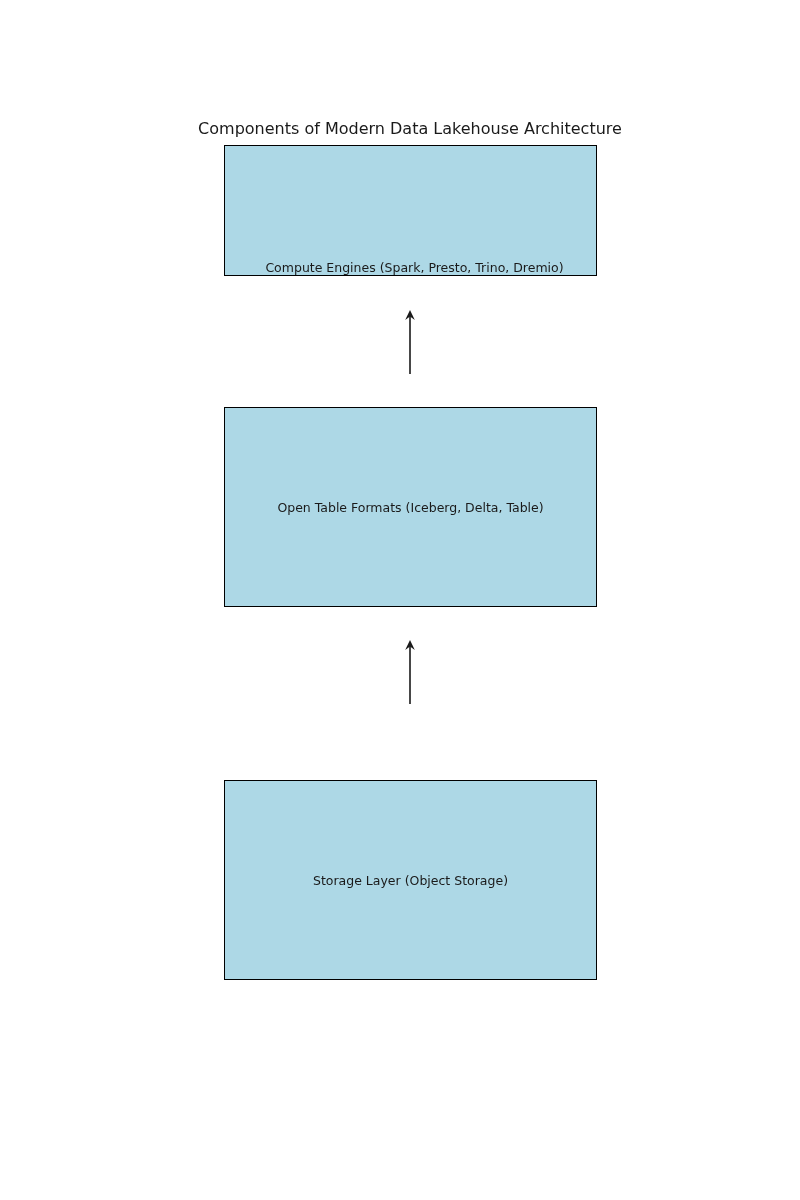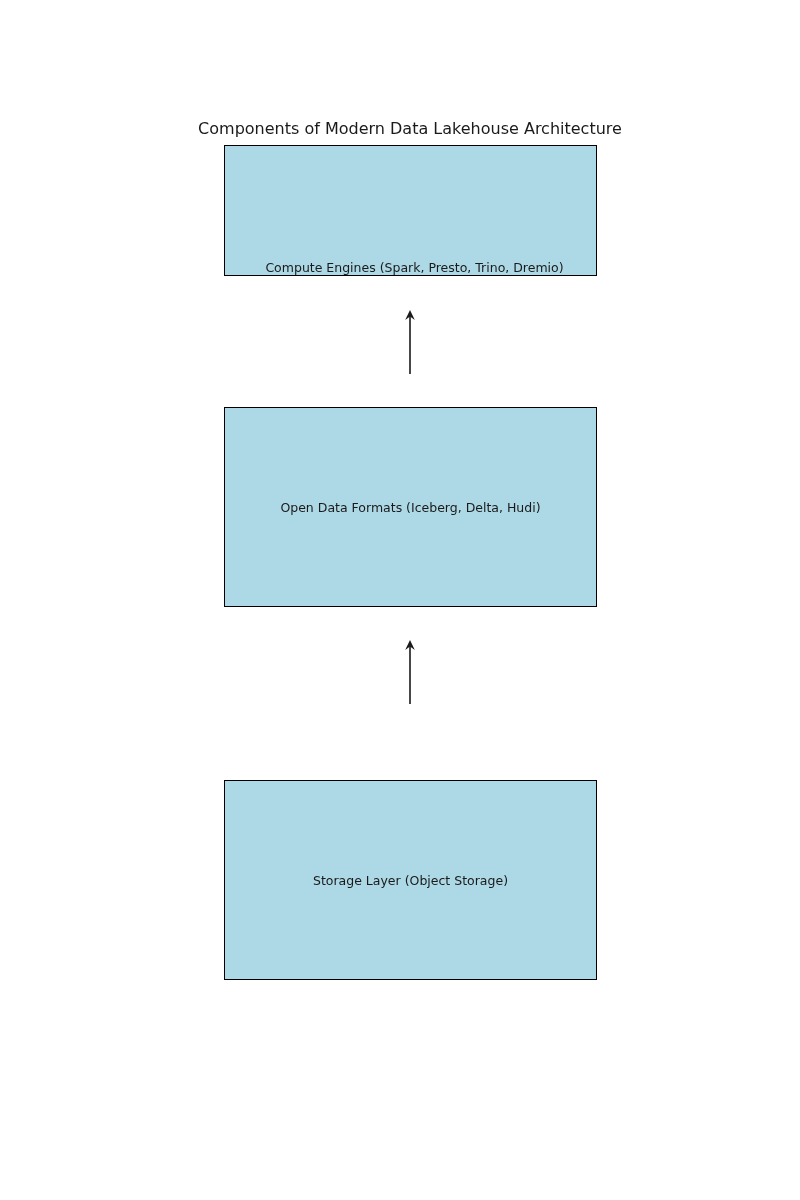--- a/index.html
+++ b/index.html
@@ -76,21 +76,21 @@
   <div class="node" id="node-compute">
     <span class="label">Compute Engines (Spark, Presto, Trino, Dremio)</span>
   </div>
 
   <svg class="up-arrow" id="arrow-1" viewBox="0 0 20 66">
     <line x1="10" y1="66" x2="10" y2="6" stroke="#1a1a1a" stroke-width="1.6"></line>
     <polygon points="10,2 5.2,12 10,8.4 14.8,12" fill="#1a1a1a"></polygon>
   </svg>
 
   <div class="node" id="node-formats">
-    <span class="label">Open Data Formats (Iceberg, Delta, Hudi)</span>
+    <span class="label">Open Table Formats (Iceberg, Delta, Table)</span>
   </div>
 
   <svg class="up-arrow" id="arrow-2" viewBox="0 0 20 66">
     <line x1="10" y1="66" x2="10" y2="6" stroke="#1a1a1a" stroke-width="1.6"></line>
     <polygon points="10,2 5.2,12 10,8.4 14.8,12" fill="#1a1a1a"></polygon>
   </svg>
 
   <div class="node" id="node-storage">
     <span class="label">Storage Layer (Object Storage)</span>
   </div>

